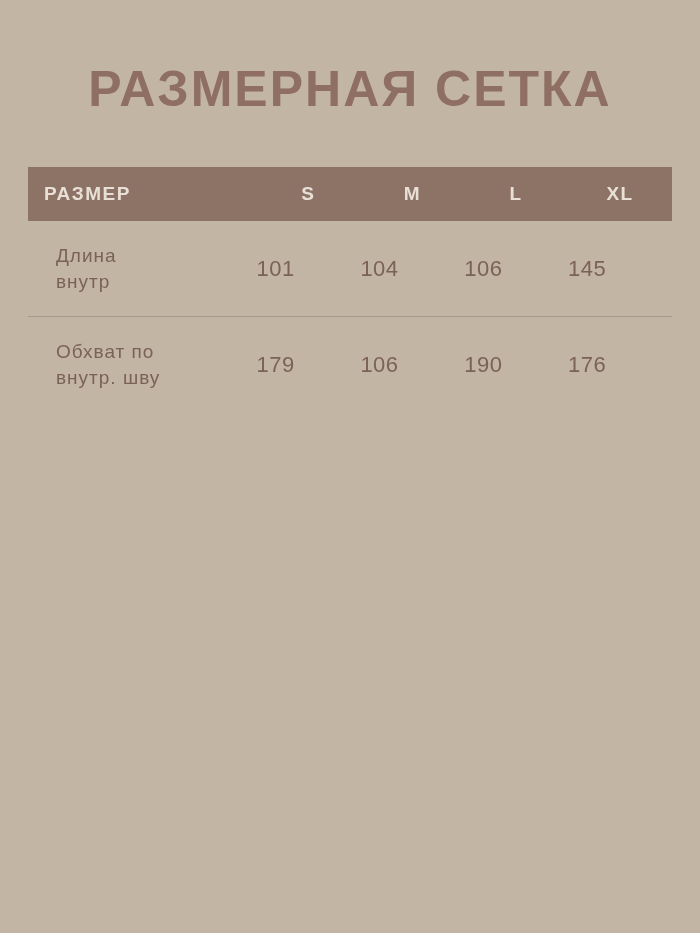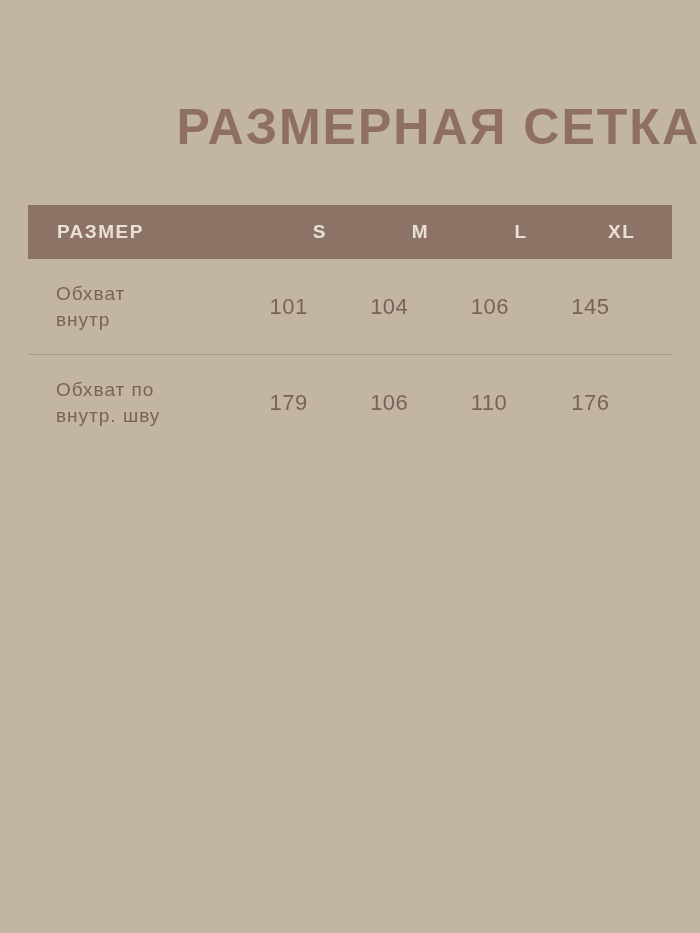--- a/index.html
+++ b/index.html
@@ -13,27 +13,27 @@
     font-family: "Liberation Sans", sans-serif;
     overflow: hidden;
   }
   .page {
     position: relative;
     width: 700px;
     height: 933px;
     box-sizing: border-box;
   }
   .title {
-    text-align: right;
+    text-align: center;
     color: #8e6f62;
     font-size: 50px;
     font-weight: bold;
     letter-spacing: 2px;
     margin: 0;
-    padding-top: 100px;
+    padding-top: 62px;
     line-height: 1.1;
   }
   .table-wrap {
     margin: 50px 28px 0 28px;
   }
   table.size-table {
     width: 100%;
     border-collapse: collapse;
     table-layout: fixed;
   }
@@ -43,21 +43,21 @@
   table.size-table thead th {
     color: #e8e0d6;
     font-size: 19px;
     font-weight: bold;
     letter-spacing: 1.5px;
     padding: 16px 0;
     text-align: center;
   }
   table.size-table thead th.first-col {
     text-align: left;
-    padding-left: 29px;
+    padding-left: 16px;
     width: 33%;
   }
   table.size-table tbody td {
     color: #7b6257;
     font-size: 22px;
     text-align: left;
     padding: 22px 0;
     letter-spacing: 0.5px;
   }
   table.size-table tbody td.label-cell {
@@ -85,35 +85,35 @@
           <th class="first-col">РАЗМЕР</th>
           <th>S</th>
           <th>M</th>
           <th>L</th>
           <th>XL</th>
         </tr>
       </thead>
       <tbody>
         <tr>
           <td class="label-cell">
-            <div>Обхват</div>
+            <div>Длина</div>
             <div>внутр</div>
           </td>
           <td>101</td>
           <td>104</td>
           <td>106</td>
           <td>145</td>
         </tr>
         <tr class="divider-row">
           <td class="label-cell">
             <div>Обхват по</div>
             <div>внутр. шву</div>
           </td>
           <td>179</td>
           <td>106</td>
-          <td>110</td>
+          <td>190</td>
           <td>176</td>
         </tr>
       </tbody>
     </table>
   </div>
 
 </div>
 
 </body></html>

